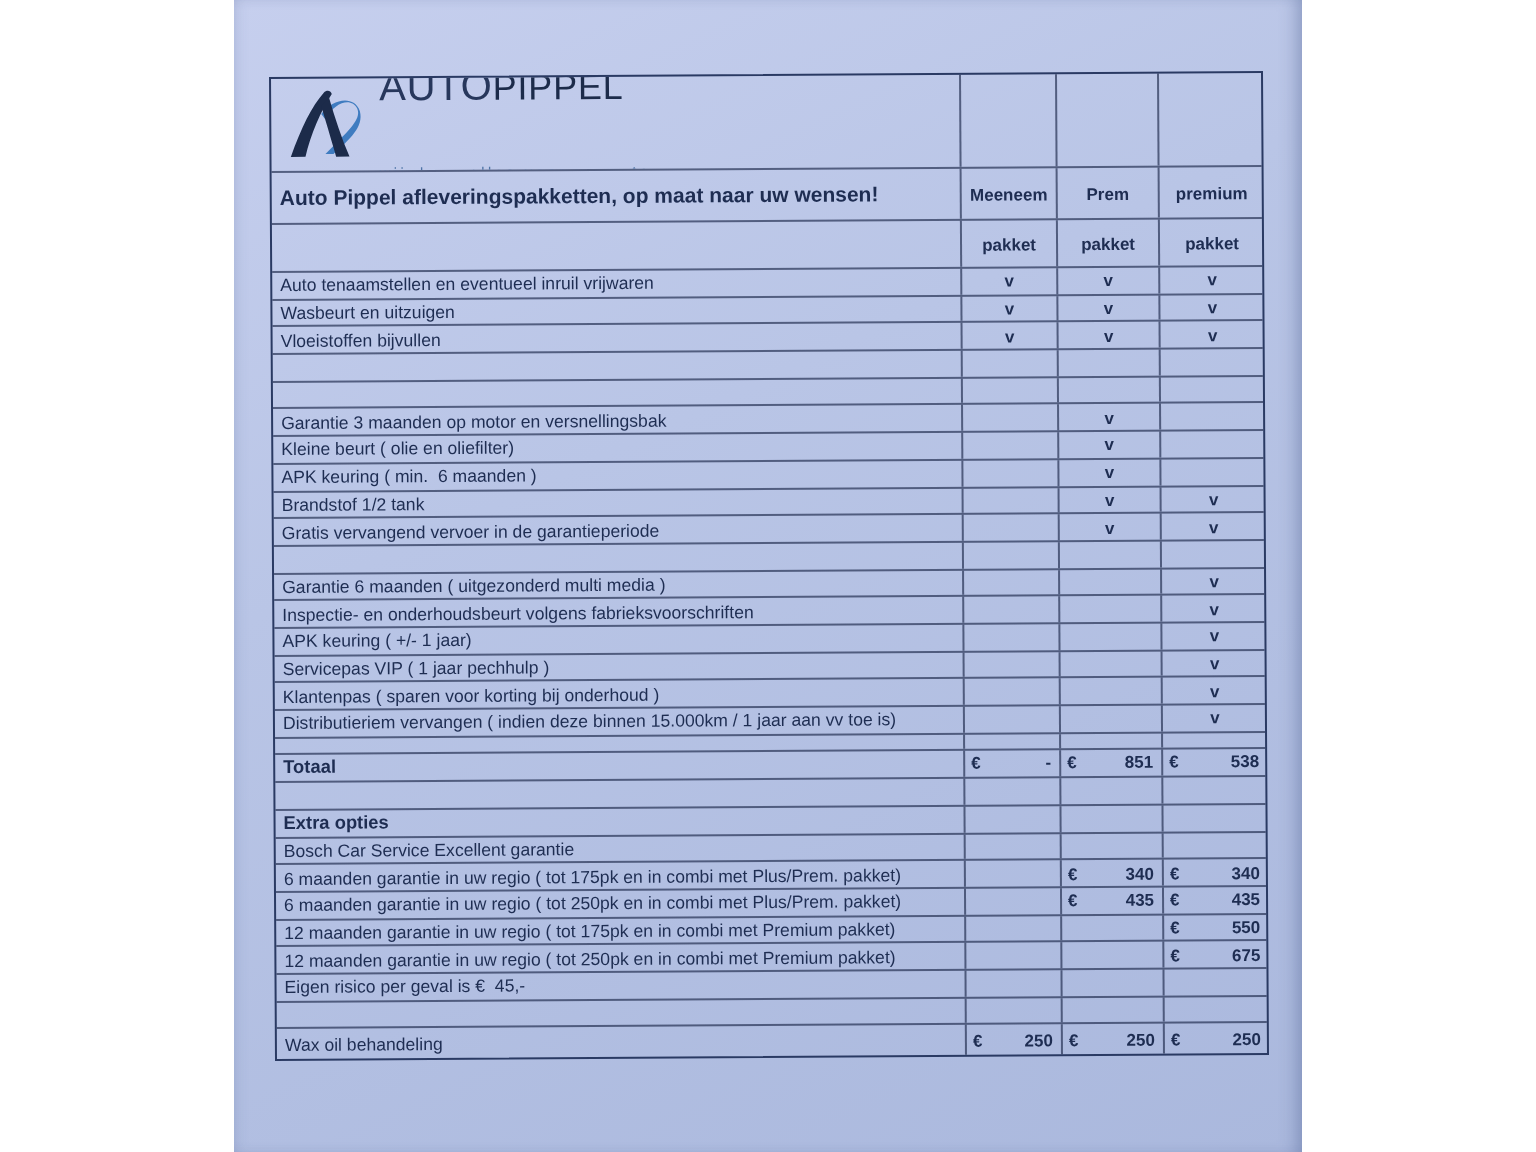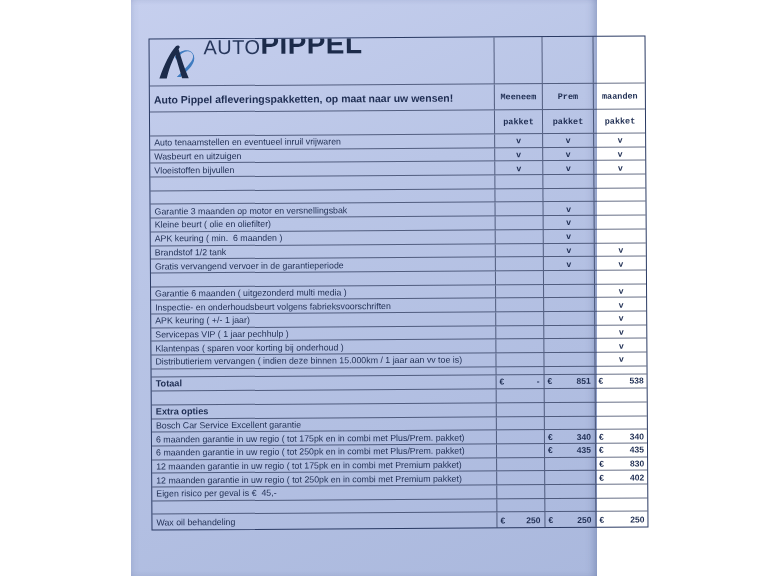--- a/index.html
+++ b/index.html
@@ -5,21 +5,21 @@
   :root{
     --paper:#b9c5e6; --paper-dark:#aab8dd; --paper-light:#c6cfee;
     --ink:#1e2d52; --line:rgba(32,44,78,.68); --line-strong:#2a3a63;
     --accent:#3f7cc0; --tagline:#4f74a6;
   }
   *{box-sizing:border-box;margin:0;padding:0}
   html,body{width:768px;height:576px;overflow:hidden;background:#ffffff;
     font-family:"Liberation Sans", sans-serif;}
   .stage{position:relative;width:768px;height:576px;background:#ffffff;}
 
-  .paper{position:absolute;left:131px;top:0;width:466px;height:576px;
+  .paper{position:absolute;left:117px;top:0;width:534px;height:576px;
     background:linear-gradient(155deg,var(--paper-light) 0%,var(--paper) 38%,var(--paper-dark) 100%);
     box-shadow:inset -7px 0 9px -5px rgba(70,90,140,.45), inset 4px 0 8px -5px rgba(70,90,140,.30);}
 
   .sheet{position:absolute;left:19px;top:37px;width:497px;
     border:1.4px solid var(--line-strong);transform:rotate(-0.35deg);
     color:var(--ink);}
 
   .row{display:flex;border-bottom:1px solid var(--line);height:13.7px;align-items:stretch;}
   .row:last-child{border-bottom:none}
   .cell{border-right:1px solid var(--line);display:flex;align-items:center;overflow:hidden;}
@@ -29,26 +29,26 @@
   .val.c2{flex:0 0 51px}
   .val.c3{flex:0 0 52px}
   .bold .label{font-weight:700;font-size:9.2px;}
   .price{justify-content:space-between;padding:0 4px 0 3px;}
 
   
   .logo-row{height:47px;border-bottom:1px solid var(--line);}
   .logo-cell{display:flex;align-items:center;gap:7px;padding-left:7px;}
   .brand-line{display:flex;align-items:baseline;letter-spacing:.4px;}
   .brand-first{font-size:20px;font-weight:400;color:#27375c;}
-  .brand-second{font-size:28px;font-weight:700;color:#1c2b4a;}
+  .brand-second{font-size:18px;font-weight:400;color:#1c2b4a;}
   .tagline{font-size:7.5px;letter-spacing:1.7px;color:var(--tagline);margin-top:6px;}
   .hdr1{height:26px;}
   .hdr2{height:24px;}
   .title-cell{font-weight:700;font-size:10.5px;white-space:nowrap;}
-  .colhead{font-weight:700;font-size:8.5px;font-family:Liberation Mono, monospace;}
+  .colhead{font-weight:700;font-size:8.5px;}
 </style>
 </head>
 <body>
 
 <div class="stage">
   <div class="paper">
     <div class="sheet">
 
       <div class="row logo-row">
         <div class="cell label logo-cell">
@@ -66,21 +66,21 @@
         </div>
         <div class="cell val"></div>
         <div class="cell val c2"></div>
         <div class="cell val c3"></div>
       </div>
 
       <div class="row hdr1">
         <div class="cell label title-cell">Auto Pippel afleveringspakketten, op maat naar uw wensen!</div>
         <div class="cell val colhead">Meeneem</div>
         <div class="cell val c2 colhead">Prem</div>
-        <div class="cell val c3 colhead">maanden</div>
+        <div class="cell val c3 colhead">premium</div>
       </div>
       <div class="row hdr2">
         <div class="cell label"></div>
         <div class="cell val colhead">pakket</div>
         <div class="cell val c2 colhead">pakket</div>
         <div class="cell val c3 colhead">pakket</div>
       </div>
 
       <div id="tbody">
           <div class="row">
@@ -247,30 +247,30 @@
               <span>€</span>
               <span>435</span>
             </div>
           </div>
           <div class="row">
             <div class="cell label">12 maanden garantie in uw regio ( tot 175pk en in combi met Premium pakket)</div>
             <div class="cell val"></div>
             <div class="cell val c2"></div>
             <div class="cell val c3 price">
               <span>€</span>
-              <span>830</span>
+              <span>550</span>
             </div>
           </div>
           <div class="row">
             <div class="cell label">12 maanden garantie in uw regio ( tot 250pk en in combi met Premium pakket)</div>
             <div class="cell val"></div>
             <div class="cell val c2"></div>
             <div class="cell val c3 price">
               <span>€</span>
-              <span>402</span>
+              <span>675</span>
             </div>
           </div>
           <div class="row">
             <div class="cell label">Eigen risico per geval is €  45,-</div>
             <div class="cell val"></div>
             <div class="cell val c2"></div>
             <div class="cell val c3"></div>
           </div>
           <div class="row">
             <div class="cell label"></div>

